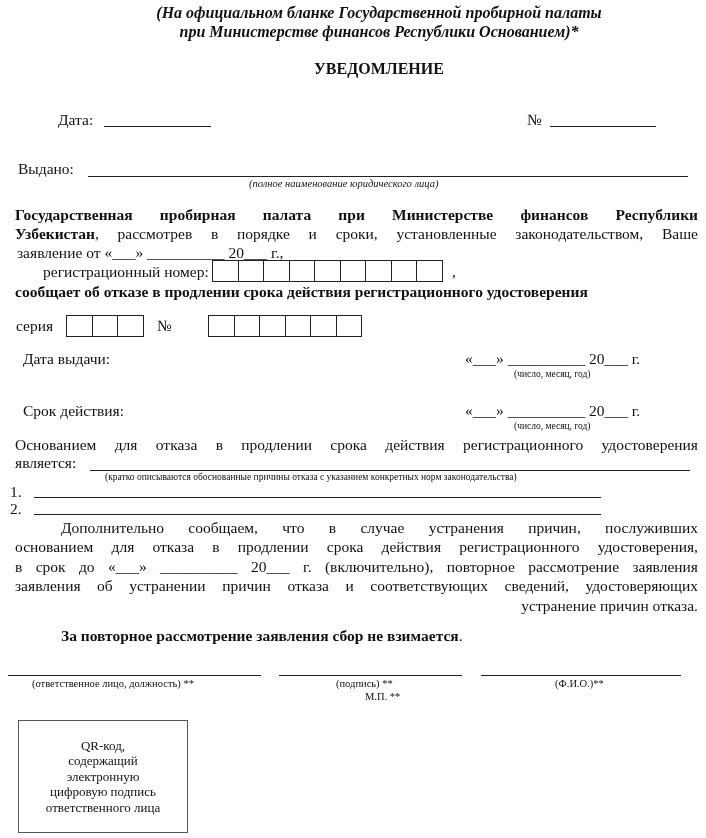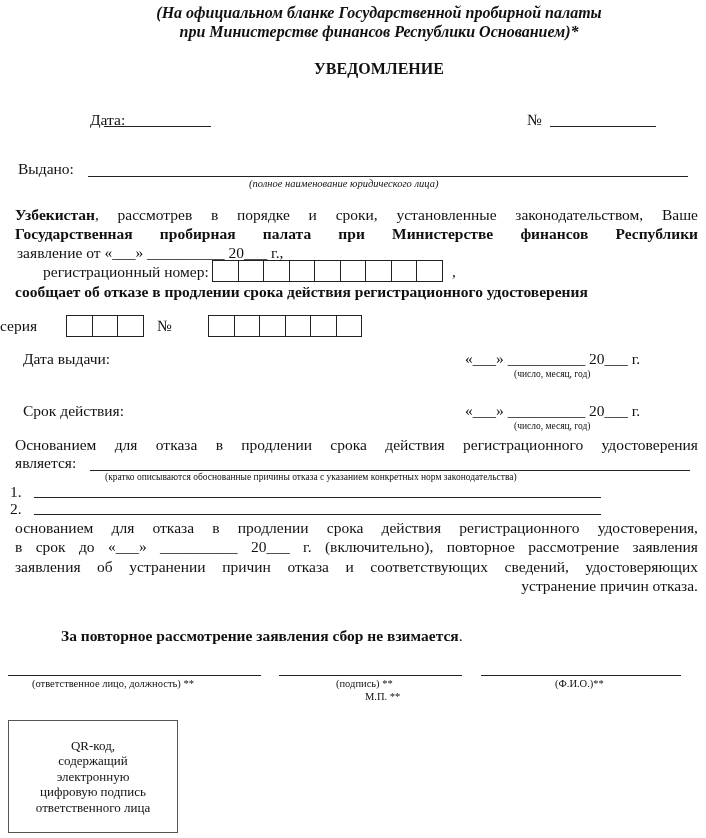--- a/index.html
+++ b/index.html
@@ -17,64 +17,64 @@
   .ul { position: absolute; border-bottom: 1px solid #222; height: 0; }
   .small { font-size: 10.5px; }
   .smaller { font-size: 9.5px; }
   .boxes { position: absolute; display: flex; }
   .boxes span { display: block; width: 24.5px; height: 20px; border: 1px solid #222; margin-left: -1px; }
   .boxes span:first-child { margin-left: 0; }
   .just { position: absolute; left: 15px; width: 683px; text-align: justify; line-height: 19.4px; }
   .just .line { display: block; text-align: justify; text-align-last: justify; }
   .just .last { display: block; text-align: right; }
   .qr {
-    position: absolute; left: 8px; top: 720px; width: 168px; height: 111px;
+    position: absolute; left: 18px; top: 720px; width: 168px; height: 111px;
     border: 1px solid #555; display: flex; align-items: center; justify-content: center;
     text-align: center; font-size: 13px; line-height: 15.5px;
   }
 </style>
 </head>
 <body>
 
 <div class="abs center bi hdr" style="top:3px;">(На официальном бланке Государственной пробирной палаты</div>
 <div class="abs center bi hdr" style="top:22px;">при Министерстве финансов Республики Основанием)*</div>
 <div class="abs center title" style="top:60px;">УВЕДОМЛЕНИЕ</div>
 
-<div class="abs" style="left:58px; top:111px;margin-left:32px;">Дата:</div>
+<div class="abs" style="left:58px; top:111px;">Дата:</div>
 <div class="ul" style="left:104px; top:126px; width:107px;"><span></span></div>
 <div class="abs" style="left:527px; top:111px;">№</div>
 <div class="ul" style="left:550px; top:126px; width:106px;"><span></span></div>
 
 <div class="abs" style="left:18px; top:160px;">Выдано:</div>
 <div class="ul" style="left:88px; top:176px; width:600px;"><span></span></div>
 <div class="abs i small" style="left:249px; top:178px;">(полное наименование юридического лица)</div>
 
 <div class="just" style="top:205px;">
+  <span class="line b">Государственная пробирная палата при Министерстве финансов Республики</span>
   <span class="line"><b>Узбекистан</b><span>, рассмотрев в порядке и сроки, установленные законодательством, Ваше</span></span>
-  <span class="line b">Государственная пробирная палата при Министерстве финансов Республики</span>
 </div>
 <div class="abs" style="left:17px; top:244px;">заявление от «___» __________ 20___ г.,</div>
 
 <div class="abs" style="left:15px; top:263px;margin-left:28px;">регистрационный номер:</div>
 <div class="boxes" style="left:212px; top:260px;" id="reg-boxes">
     <span></span>
     <span></span>
     <span></span>
     <span></span>
     <span></span>
     <span></span>
     <span></span>
     <span></span>
     <span></span>
   </div>
 <div class="abs" style="left:452px; top:263px;">,</div>
 
 <div class="abs b" style="left:15px; top:283px;">сообщает об отказе в продлении срока действия регистрационного удостоверения</div>
 
-<div class="abs" style="left:0; top:317px;">серия</div>
+<div class="abs" style="left:16px; top:317px;">серия</div>
 <div class="boxes" style="left:66px; top:315px;" id="series-boxes">
     <span></span>
     <span></span>
     <span></span>
   </div>
 <div class="abs" style="left:157px; top:317px;">№</div>
 <div class="boxes" style="left:208px; top:315px;" id="cert-boxes">
     <span></span>
     <span></span>
     <span></span>
@@ -97,20 +97,21 @@
 <div class="abs" style="left:15px; top:454px;">является:</div>
 <div class="ul" style="left:90px; top:470px; width:600px;"></div>
 <div class="abs smaller" style="left:105px; top:472px;">(кратко описываются обоснованные причины отказа с указанием конкретных норм законодательства)</div>
 
 <div class="abs" style="left:10px; top:483px;">1.</div>
 <div class="ul" style="left:34px; top:497px; width:567px;"><span></span></div>
 <div class="abs" style="left:10px; top:500px;">2.</div>
 <div class="ul" style="left:34px; top:514px; width:567px;"><span></span></div>
 
 <div class="just" style="top:518px;">
+  <span class="line" style="padding-left:46px;">Дополнительно сообщаем, что в случае устранения причин, послуживших</span>
   <span class="line">основанием для отказа в продлении срока действия регистрационного удостоверения,</span>
   <span class="line">в срок до «___» __________ 20___ г. (включительно), повторное рассмотрение заявления</span>
   <span class="line">заявления об устранении причин отказа и соответствующих сведений, удостоверяющих</span>
   <span class="last">устранение причин отказа.</span>
 </div>
 <div class="abs" style="left:61px; top:627px;"><b>За повторное рассмотрение заявления сбор не взимается</b><span>.</span></div>
 
 <div class="ul" style="left:8px; top:675px; width:253px; border-bottom-width:1.5px;"></div>
 <div class="abs small" style="left:32px; top:678px;">(ответственное лицо, должность) **</div>
 <div class="ul" style="left:279px; top:675px; width:183px; border-bottom-width:1.5px;"></div>

